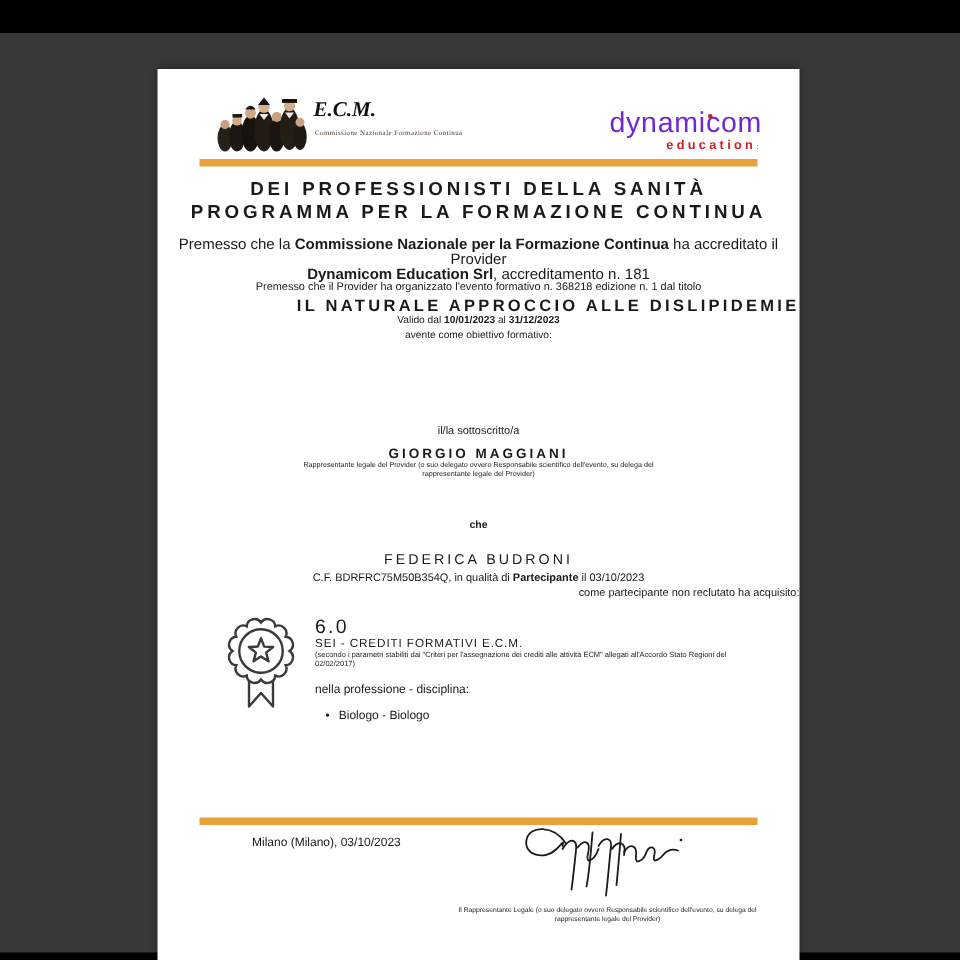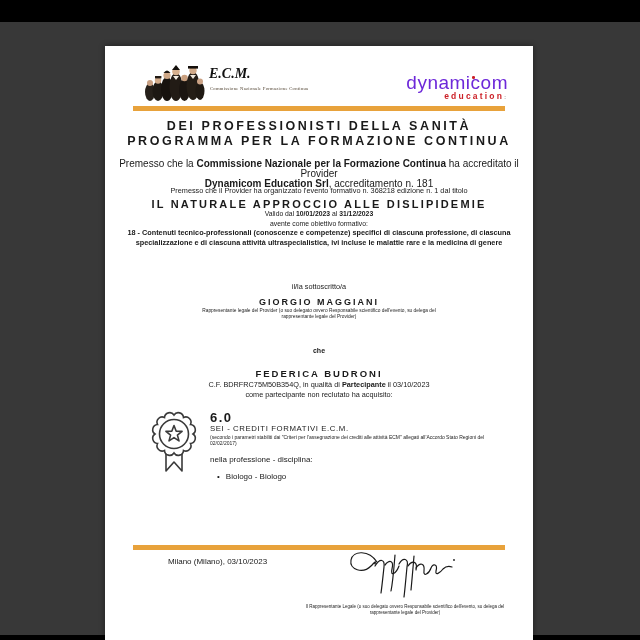--- a/index.html
+++ b/index.html
@@ -42,38 +42,38 @@
   .bar-top { top:60px; }
   .bar-bottom { top:499px; }
 
   .center { left:0; width:428px; text-align:center; }
 
   .main-title { top:73px; font-weight:bold; font-size:12.5px; letter-spacing:2.6px; line-height:14.5px; }
 
   .premise1 { top:113px; font-size:10px; line-height:10px;text-align:center; }
   .premise2 { top:140px; font-size:7.3px; }
 
-  .event-title { top:152px; font-weight:bold; font-size:11px; letter-spacing:2.2px; }
+  .event-title { top:152px; font-weight:bold; font-size:11px; letter-spacing:2.2px;text-align:right; }
   .valid-line { top:164px; font-size:6.8px; }
   .objective-intro { top:173.5px; font-size:6.8px; }
   .objective { top:182px; left:14px; width:400px; text-align:center; font-weight:bold; font-size:7.3px; line-height:10px; }
 
   .undersigned { top:236px; font-size:7.3px; }
   .signer-name { top:251px; font-weight:bold; font-size:9px; letter-spacing:2px; }
   .signer-note { top:262px; left:84px; width:260px; text-align:center; font-size:4.8px; line-height:6.3px; color:#222; }
 
   .attesta { top:283px; font-weight:bold; font-size:15.5px; letter-spacing:3px; }
   .attesta-che { top:301px; font-weight:bold; font-size:7px; }
 
-  .participant-name { top:322px; font-weight:bold; font-size:9.5px; letter-spacing:2px;text-align:center; }
+  .participant-name { top:322px; font-weight:normal; font-size:9.5px; letter-spacing:2px;text-align:center; }
   .cf-line { top:333.5px; font-size:7.3px; }
-  .acquired { top:343.5px; font-size:7.3px; }
+  .acquired { top:343.5px; font-size:7.3px;text-align:right; }
 
   .medal { left:45px; top:364px; width:48px; height:64px; }
-  .credits-value { left:105px; top:364px; font-weight:bold; font-size:13px; letter-spacing:1.5px; }
+  .credits-value { left:105px; top:364px; font-weight:normal; font-size:13px; letter-spacing:1.5px; }
   .credits-label { left:105px; top:378px; font-weight:normal; font-size:7.8px; letter-spacing:.6px; }
   .credits-note { left:105px; top:387.5px; width:300px; font-size:5px; line-height:6.4px; color:#222; }
   .profession-label { left:105px; top:409px; font-size:8px; }
   .profession-item { left:112px; top:426px; font-size:8px; }
   .profession-item .bullet { font-size:8px; margin-right:6px; }
 
   .place-date { left:63px; top:511px; font-size:8px; }
   .signature { left:238px; top:500px; width:118px; height:58px; }
   .signature-note { left:195px; top:558px; width:210px; text-align:center; font-size:4.5px; line-height:6px; color:#222; }
 
@@ -131,21 +131,20 @@
     <span>Premesso che la </span><b>Commissione Nazionale per la Formazione Continua</b><span> ha accreditato il Provider </span><br>
     <b>Dynamicom Education Srl</b><span>, accreditamento n. 181</span>
   </div>
   <div class="abs center premise2">Premesso che il Provider ha organizzato l'evento formativo n. 368218 edizione n. 1 dal titolo</div>
 
   <div class="abs center event-title">IL NATURALE APPROCCIO ALLE DISLIPIDEMIE</div>
   <div class="abs center valid-line">
     <span>Valido dal </span><b>10/01/2023</b><span> al </span><b>31/12/2023</b>
   </div>
   <div class="abs center objective-intro">avente come obiettivo formativo:</div>
-  <div class="abs objective">18 - Contenuti tecnico-professionali (conoscenze e competenze) specifici di ciascuna professione, di ciascuna specializzazione e di ciascuna attività ultraspecialistica, ivi incluse le malattie rare e la medicina di genere</div>
 
   <div class="abs center signer-name">GIORGIO MAGGIANI</div>
   <div class="abs center undersigned">il/la sottoscritto/a</div>
   <div class="abs signer-note">Rappresentante legale del Provider (o suo delegato ovvero Responsabile scientifico dell'evento, su delega del rappresentante legale del Provider)</div>
 
   <div class="abs center attesta-che">che</div>
 
   <div class="abs center participant-name">FEDERICA BUDRONI</div>
   <div class="abs center cf-line">
     <span>C.F. BDRFRC75M50B354Q, in qualità di </span><b>Partecipante</b><span> il 03/10/2023</span>

